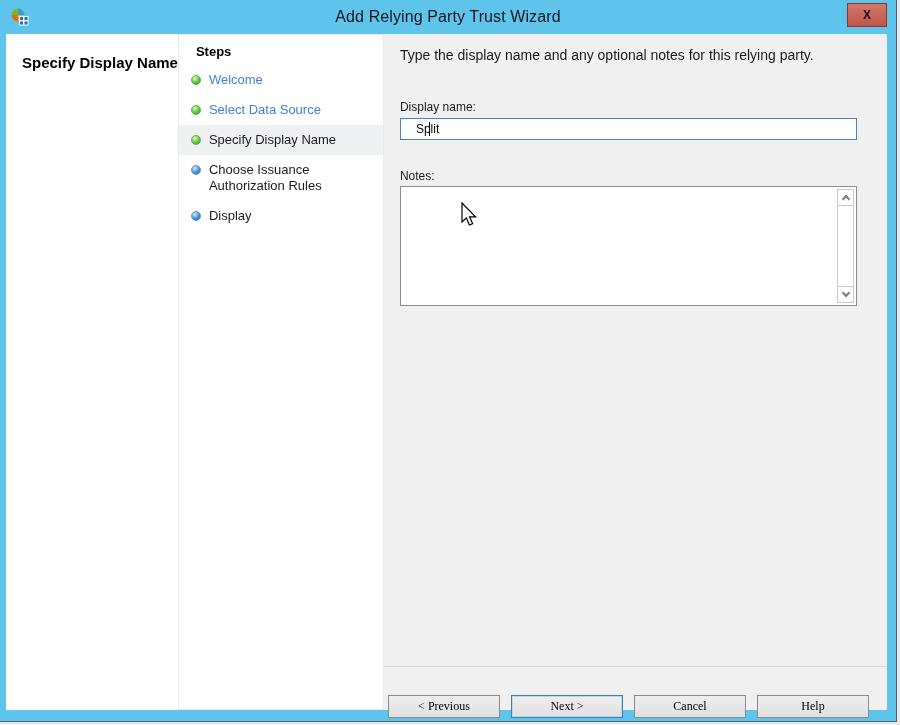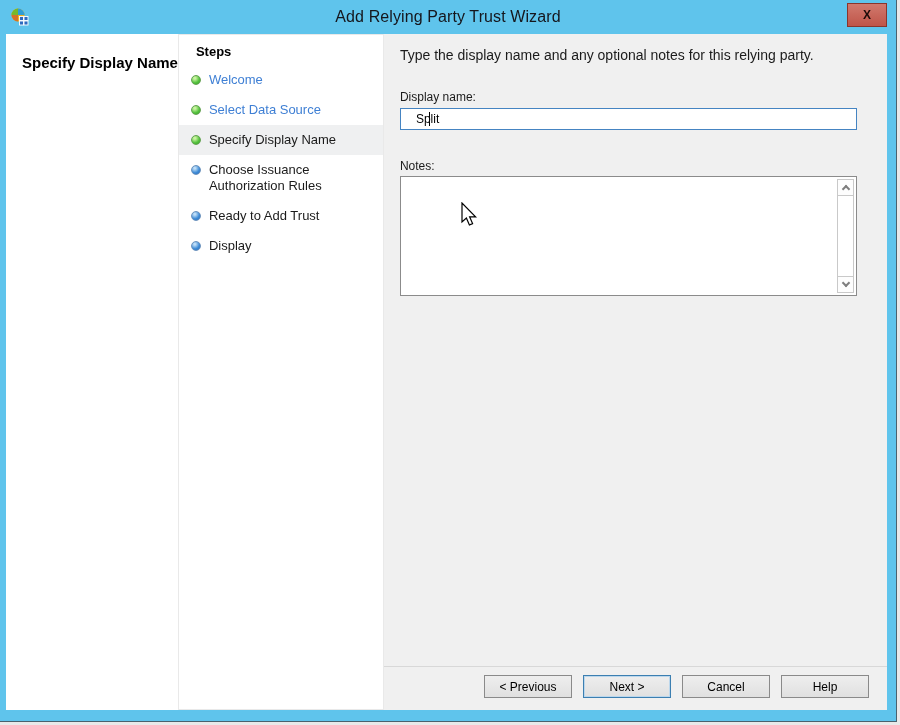--- a/index.html
+++ b/index.html
@@ -81,21 +81,21 @@
   .step-item.completed:not(.current) .step-label { color: #3e7fd4; cursor: pointer; }
   .step-item.current { background: #eff0f1; }
 
   
   .main {
     flex: 1; background: #f0f0f0;
     display: flex; flex-direction: column; min-width: 0;
   }
   .form-area { flex: 1; padding: 14px 30px 0 16px; position: relative; }
   .instruction { font-size: 14px; color: #1b1b1b; line-height: 15px; }
-  .field-label { font-size: 12px; color: #1b1b1b; margin-top: 27px; }
+  .field-label { font-size: 12px; color: #1b1b1b; margin-top: 37px; }
   .input-wrap { position: relative; margin-top: 4px; }
   .text-input {
     width: 100%; height: 22px;
     border: 1px solid #4584c2; background: #fff;
     font-family: "Liberation Sans", sans-serif; font-size: 12px; color: #000;
     padding: 0 15px; outline: none;
   }
   .caret {
     position: absolute; left: 29px; top: 4px;
     width: 1px; height: 14px; background: #000;
@@ -128,25 +128,26 @@
   .chev.down { transform: translateY(-2px) rotate(225deg); }
 
   
   .footer {
     flex: none; height: 44px;
     border-top: 1px solid #d8d8d8;
     display: flex; justify-content: flex-end; align-items: flex-start;
     gap: 11px; padding: 8px 18px 0 0;
   }
   .btn {
-    width: 88px; height: 23px;
+    width: 112px; height: 23px;
     background: linear-gradient(#eeeeee, #e0e0e0);
     border: 1px solid #8a8a8a;
-    font-family: Liberation Sans, sans-serif; font-size: 12px; color: #000;
+    font-family: Liberation Serif, serif; font-size: 12px; color: #000;
     cursor: pointer;
+    margin-top: 20px;
   }
   .btn.default {
     border: 1px solid #3c7fb1;
     box-shadow: inset 0 0 0 1px #bcd7ec;
   }
 
   
   .cursor {
     position: absolute; left: 461px; top: 202px;
     pointer-events: none; z-index: 50;
@@ -197,24 +198,20 @@
         <div class="step-item completed current">
           <span class="step-dot"></span>
           <span class="step-label">Specify Display Name</span>
         </div>
         <div class="step-item upcoming">
           <span class="step-dot"></span>
           <span class="step-label">Choose Issuance Authorization Rules</span>
         </div>
         <div class="step-item upcoming">
           <span class="step-dot"></span>
-          <span class="step-label">Ready to Add Trust</span>
-        </div>
-        <div class="step-item upcoming">
-          <span class="step-dot"></span>
           <span class="step-label">Display</span>
         </div>
       </div>
 
       <div class="main">
         <div class="form-area">
           <p class="instruction">Type the display name and any optional notes for this relying party.</p>
 
           <div class="field-label">Display name:</div>
           <div class="input-wrap">

